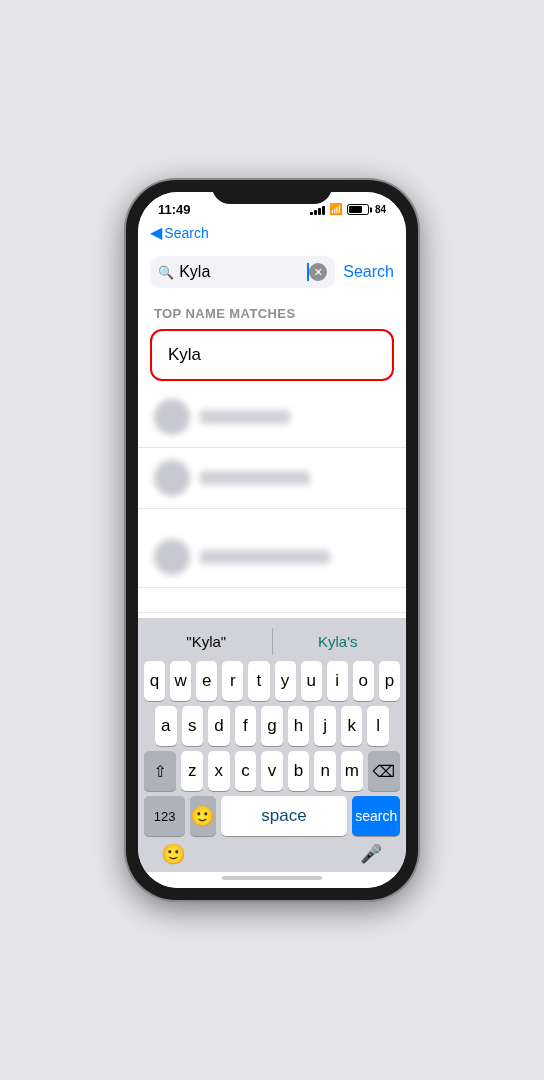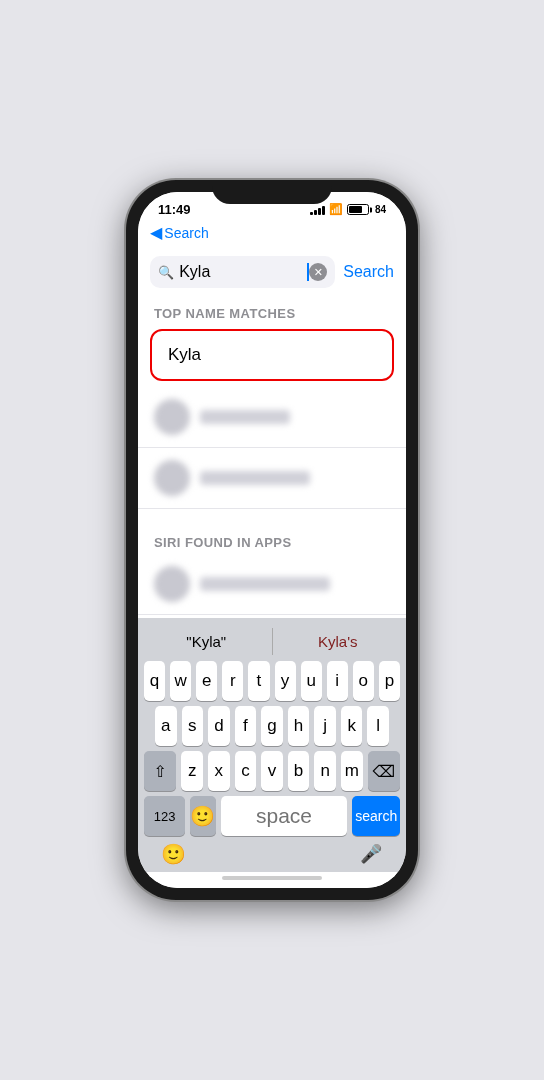--- a/index.html
+++ b/index.html
@@ -283,21 +283,21 @@
       display: flex;
       background: #d1d3d8;
       padding: 4px 0 6px 0;
       gap: 0;
     }
 
     .autocorrect-item {
       flex: 1;
       text-align: center;
       font-size: 15px;
-      color: #7f1d1d;
+      color: #0f766e;
       padding: 5px 2px;
       border-right: 0.5px solid #aaa;
       position: relative;
     }
 
     .autocorrect-item:last-child {
       border-right: none;
     }
 
     .autocorrect-item.quoted {
@@ -345,22 +345,22 @@
       font-weight: 500;
     }
 
     .key.numbers {
       font-size: 13px;
       flex: 1.3;
     }
 
     .key.space {
       flex: 4;
-      font-size: 21px;
-      color: #737373;
+      font-size: 17px;
+      color: #0c4a6e;
     }
 
     
     .home-indicator {
       background: #fff;
       display: flex;
       justify-content: center;
       align-items: center;
       padding: 4px 0 8px 0;
     }
@@ -447,21 +447,20 @@
 
       <div class="blurred-row">
         <div class="blurred-avatar"></div>
         <div class="blurred-text-group">
           <div class="blurred-content" style="width: 110px;"></div>
         </div>
       </div>
 
       <div style="height: 18px;"></div>
 
-      <div class="section-header">SIRI FOUND IN APPS</div>
 
       <div class="blurred-row">
         <div class="blurred-avatar"></div>
         <div class="blurred-text-group">
           <div class="blurred-content" style="width: 130px;"></div>
         </div>
       </div>
 
       <div class="blurred-row">
         

